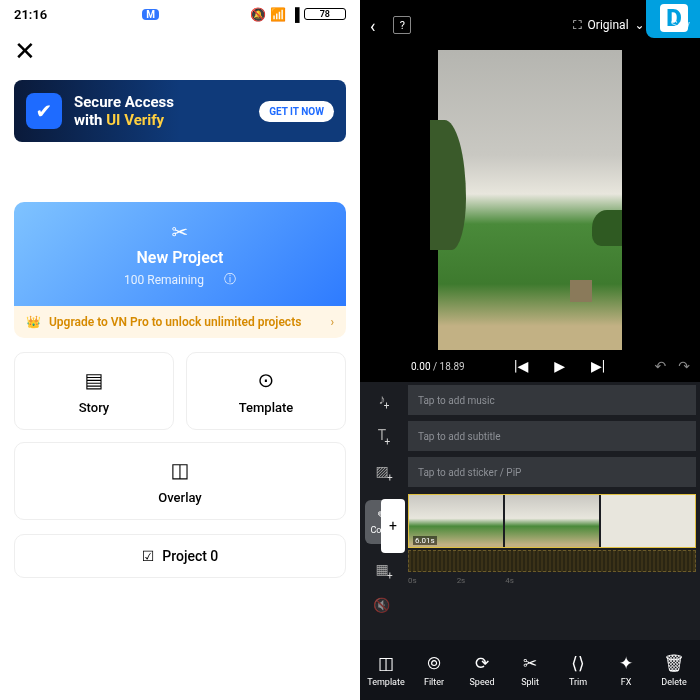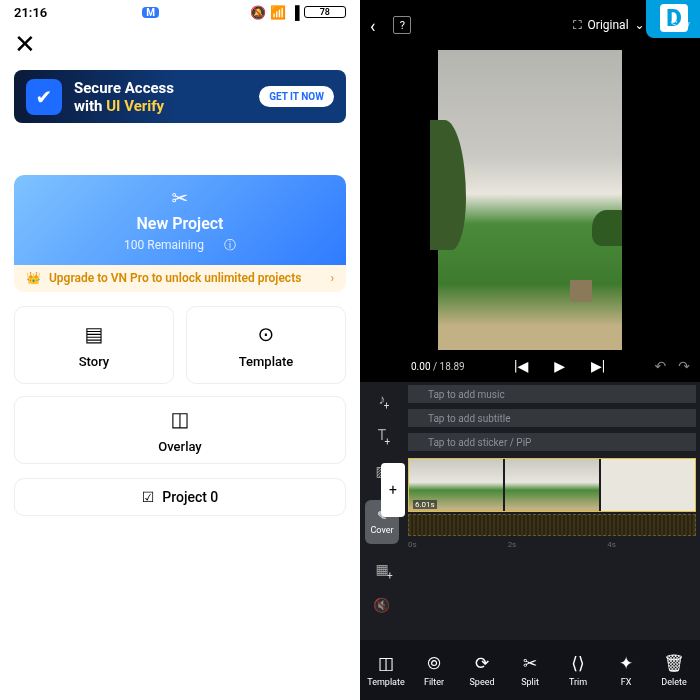--- a/index.html
+++ b/index.html
@@ -1,17 +1,17 @@
 <!DOCTYPE html>
 <html><head>
 <meta charset="utf-8">
 <style>
   * { box-sizing: border-box; margin: 0; padding: 0; font-family: -apple-system, BlinkMacSystemFont, "Segoe UI", Roboto, sans-serif; }
   body { width: 700px; height: 700px; display: flex; background: #fff; overflow: hidden; }
-  .left-pane { width: 360px; height: 516px; background: #fff; display: flex; flex-direction: column; }
+  .left-pane { width: 360px; height: 700px; background: #fff; display: flex; flex-direction: column; }
   .right-pane { width: 340px; height: 700px; background: #000; position: relative; display: flex; flex-direction: column; }
 
   
   .status-bar { height: 28px; display: flex; align-items: center; justify-content: space-between; padding: 0 14px; font-size: 13px; font-weight: 600; color: #000; }
   .status-right { display: flex; align-items: center; gap: 4px; }
   .battery-box { border: 1px solid #000; border-radius: 3px; font-size: 9px; padding: 0 15px; display: inline-flex; align-items: center; }
   .msg-badge { background:#3076ff; color:#fff; border-radius:4px; font-size:10px; padding:0 4px; margin-left:4px; font-weight:700; }
 
   
   .close-row { height: 46px; display: flex; align-items: center; padding: 0 14px; }
@@ -65,27 +65,27 @@
 
   .tracks { flex:1; background:#1b1d22; display:flex; }
   .track-labels { width:44px; display:flex; flex-direction:column; align-items:center; padding-top:6px; gap:14px; }
   .cover-btn { width:34px; height:44px; margin-top:4px; background:#5a5d62; border-radius:6px; color:#fff; font-size:9px; display:flex; flex-direction:column; align-items:center; justify-content:center; gap:2px; }
   .track-ic-box { width:24px; height:22px; display:flex; align-items:center; justify-content:center; }
   .track-ic { color:#aaa; font-size:14px; }
   .plus-sub { position:relative; }
   .plus-sub::after { content:"+"; position:absolute; right:-4px; bottom:-4px; font-size:10px; color:#ddd; }
 
   .track-body { flex:1; display:flex; flex-direction:column; }
-  .hint-row { height:18px; margin:3px 4px; background:#34373c; color:#8d9096; font-size:10px; display:flex; align-items:center; padding:0 20px; }
+  .hint-row { height:30px; margin:3px 4px; background:#34373c; color:#8d9096; font-size:10px; display:flex; align-items:center; padding:0 10px; }
   .clip-row { height:54px; margin:4px 4px 0; display:flex; align-items:stretch; gap:2px; border:1.5px solid #e0c040; position:relative; }
   .clip-add { width:24px; height:54px; margin-left:-28px; margin-top:4px; background:#fff; display:flex; align-items:center; justify-content:center; border-radius:4px; font-size:14px; color:#000; position:absolute; left:0; top:0; z-index:2; }
   .clip-thumb { flex:1; background:linear-gradient(180deg,#c9c8c2 0%,#e8e6dd 45%,#4a8a3a 60%,#c2b184 95%); position:relative; }
   .clip-dur { position:absolute; left:4px; bottom:2px; font-size:8px; color:#fff; background:rgba(0,0,0,.5); padding:0 2px; }
   .wave-row { height:22px; background:repeating-linear-gradient(90deg,#3b3218,#3b3218 2px,#2a2513 2px,#2a2513 4px); margin:2px 4px 0; border:1px dashed #6a5a2a; }
-  .ruler { height:16px; display:flex; color:#666; font-size:8px; padding:0 4px; gap:91px; align-items:center; }
+  .ruler { height:16px; display:flex; color:#666; font-size:8px; padding:0 4px; gap:40px; align-items:center; }
 
   .tool-row { height:60px; background:#111318; display:flex; align-items:center; justify-content:space-around; padding:0 2px; }
   .tool { color:#fff; font-size:9px; display:flex; flex-direction:column; align-items:center; gap:4px; width:44px; }
   .tool-ic { font-size:17px; }
 </style>
 </head>
 <body>
 
 <div class="left-pane">
   <div class="status-bar">

